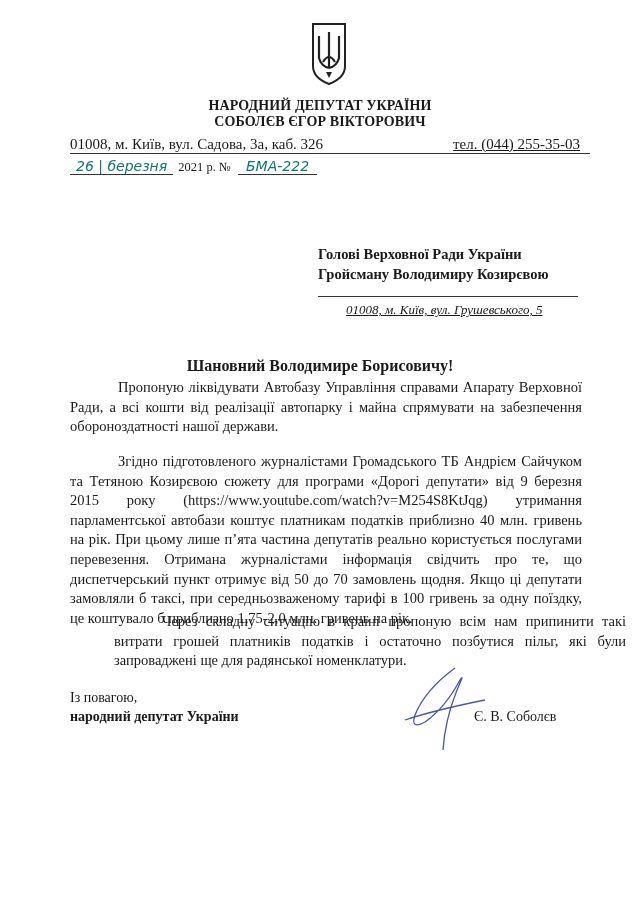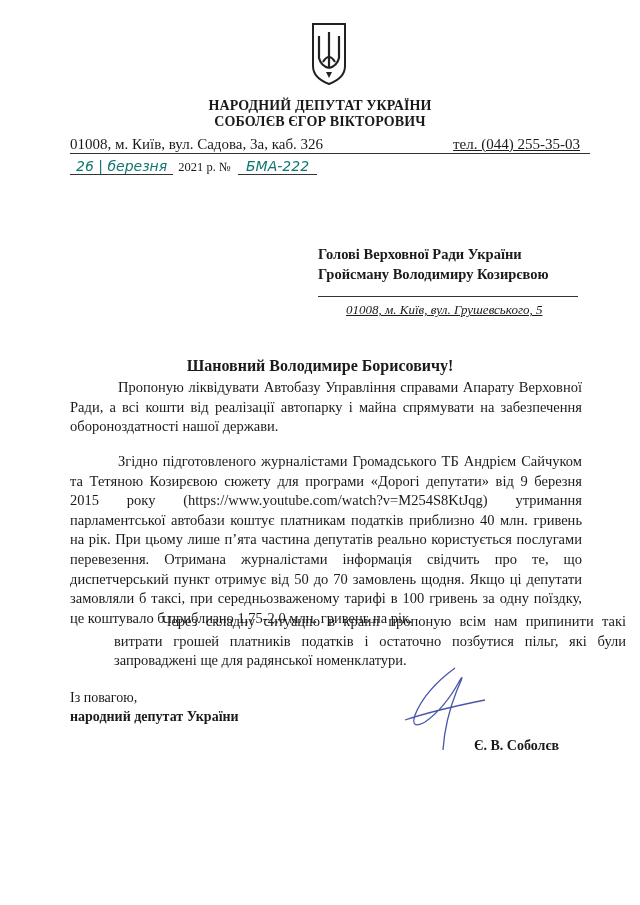--- a/index.html
+++ b/index.html
@@ -27,21 +27,21 @@
   .recip-addr { left: 346px; top: 302px; font-style: italic; font-size: 13px; text-decoration: underline; }
   .salut { left: 0; width: 640px; text-align: center; top: 357px; font-weight: bold; font-size: 16px; }
   .body { left: 70px; width: 512px; font-size: 14.5px; line-height: 19.6px; text-align: justify; }
   .p { text-indent: 48px; margin: 0; }
   .p1 { top: 378px; }
   .p2 { top: 452px; }
   .p3 { top: 612px; margin-left: 44px; }
   .closing { left: 70px; font-size: 14px; }
   .c1 { top: 690px; }
   .c2 { top: 709px; font-weight: bold; }
-  .signame { left: 474px; top: 738px; font-weight: bold; font-size: 14px; }
+  .signame { left: 474px; top: 709px; font-weight: normal; font-size: 14px; }
   .signature { left: 385px; top: 660px; width: 110px; height: 95px; }
 </style>
 </head>
 <body>
 
 <svg class="abs emblem" viewBox="0 0 40 64">
   <path d="M4 2 H36 V44 Q36 56 20 62 Q4 56 4 44 Z" fill="none" stroke="#222" stroke-width="2"></path>
   <path d="M20 10 V46 M20 46 Q12 44 10 36 L10 14 M20 46 Q28 44 30 36 L30 14 M14 40 Q20 30 26 40" fill="none" stroke="#222" stroke-width="2.2"></path>
   <path d="M17 50 H23 L20 56 Z" fill="#222"></path>
 </svg>

